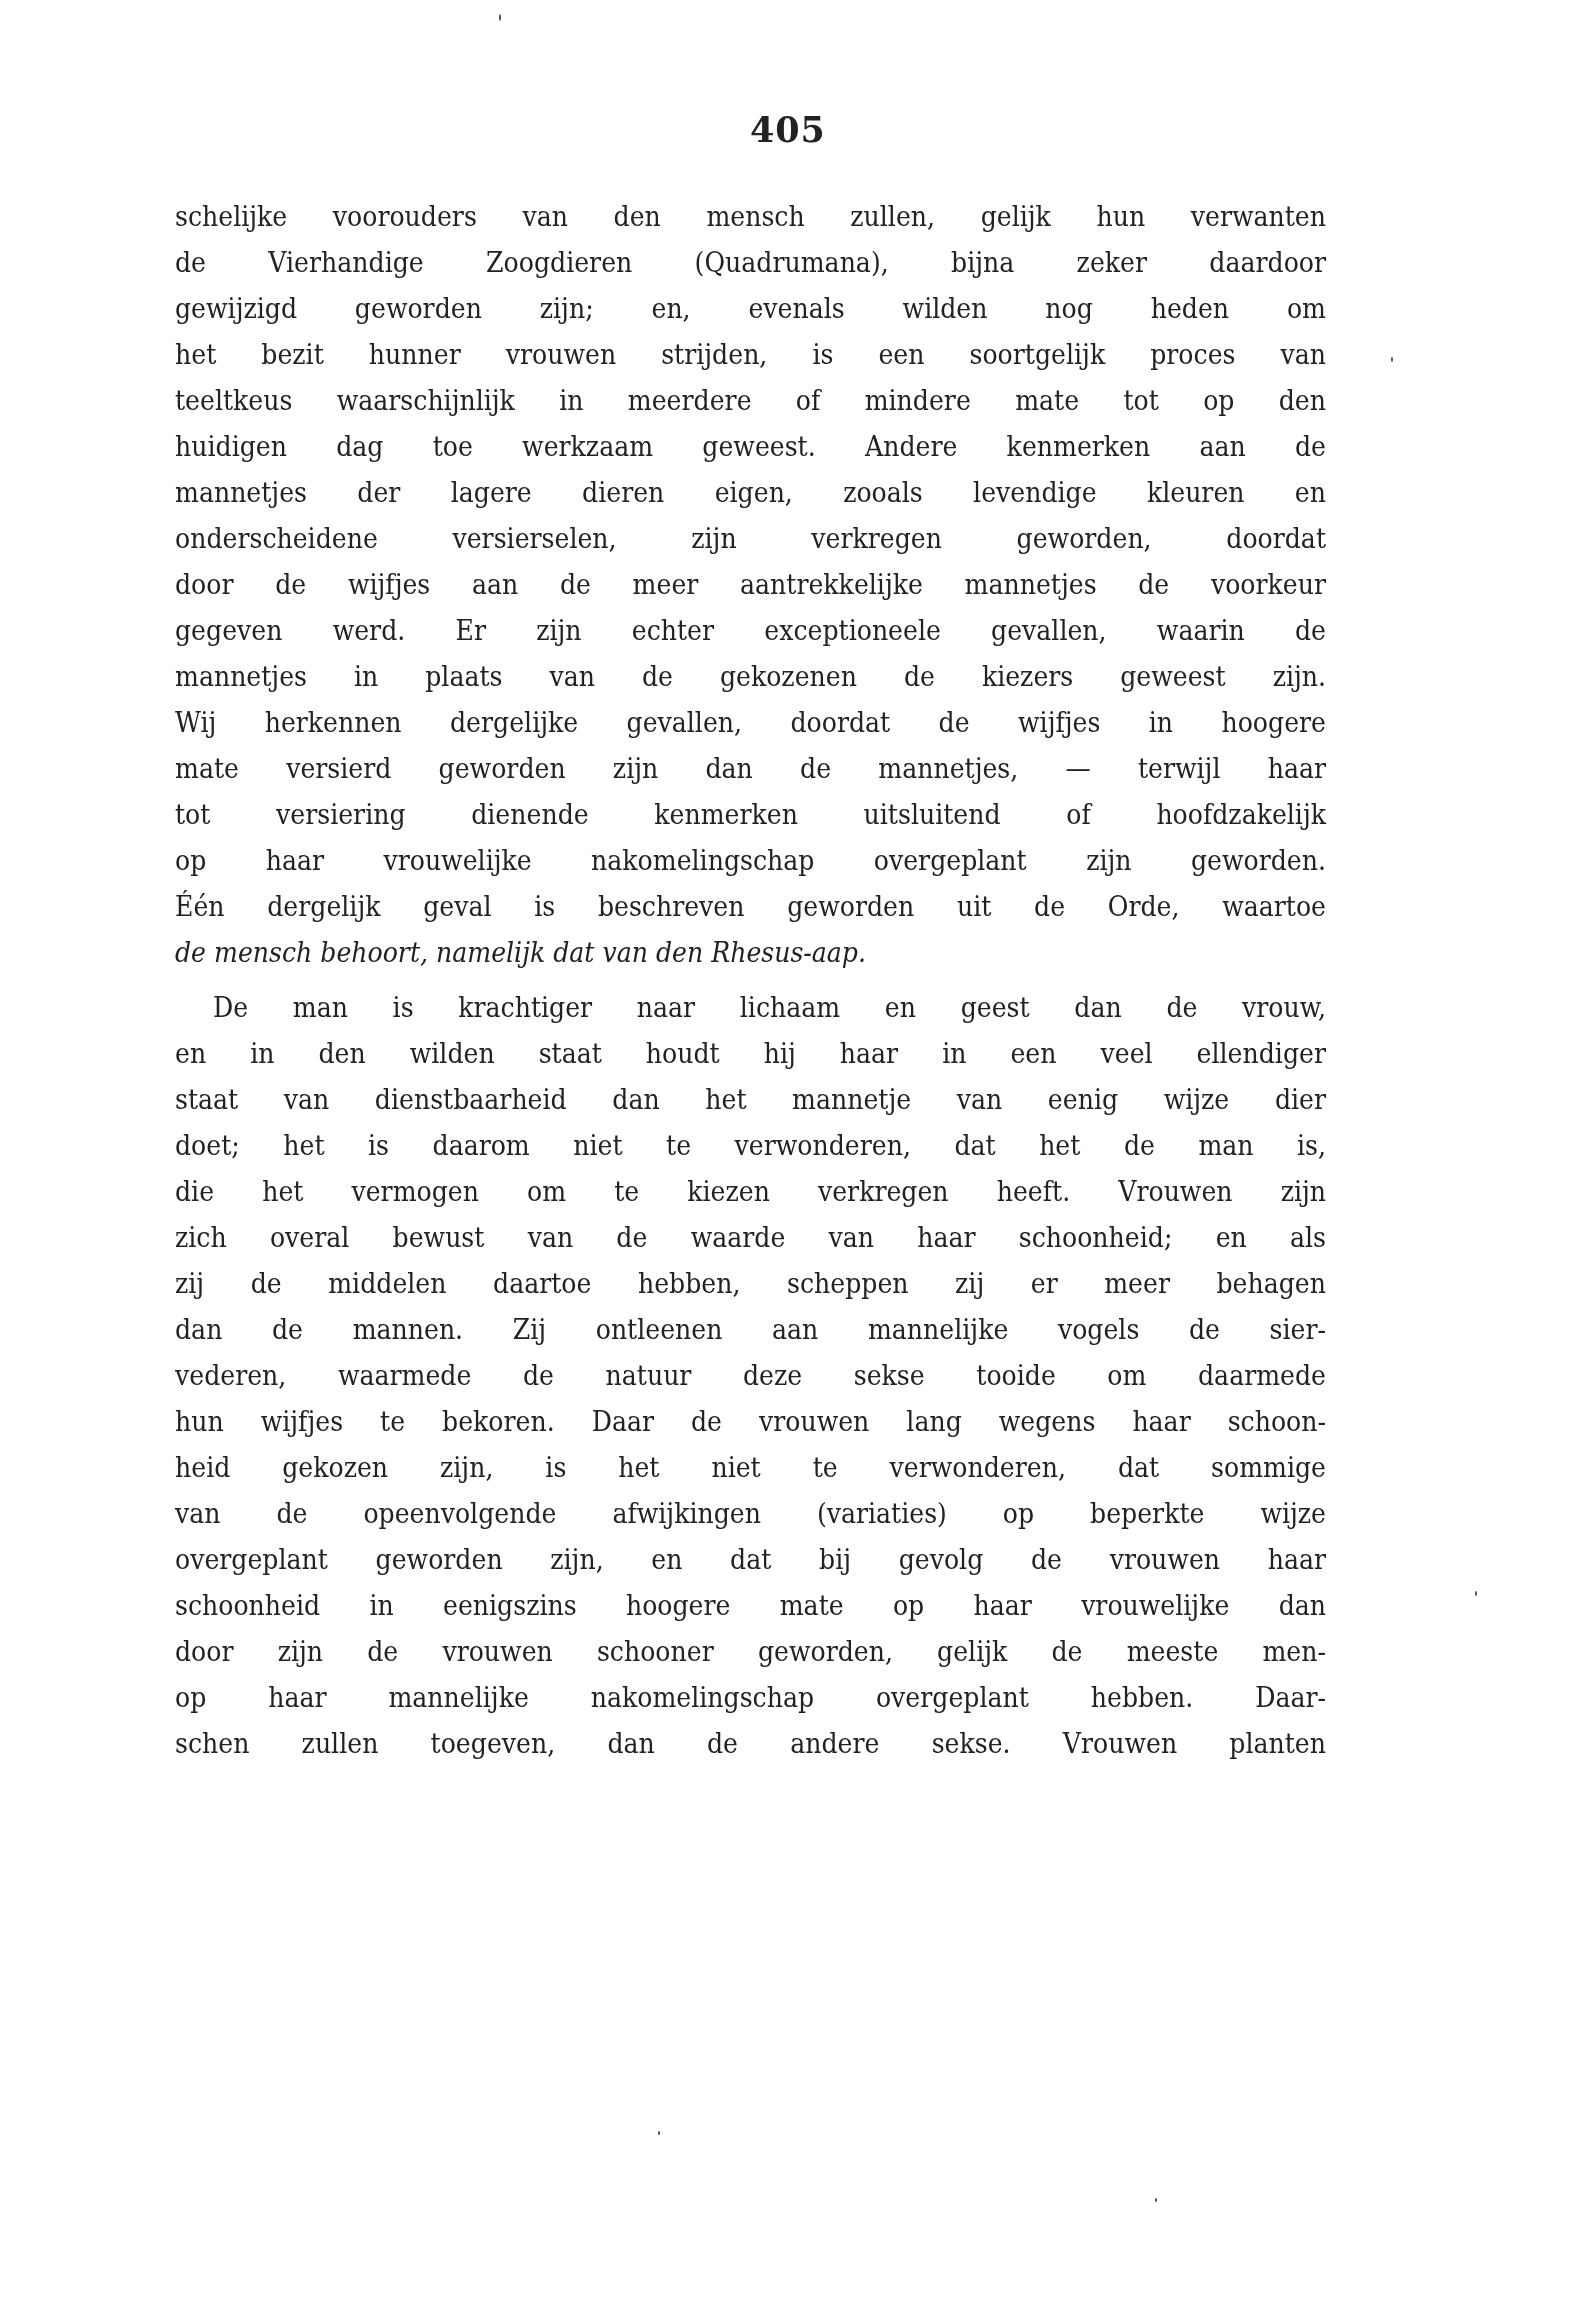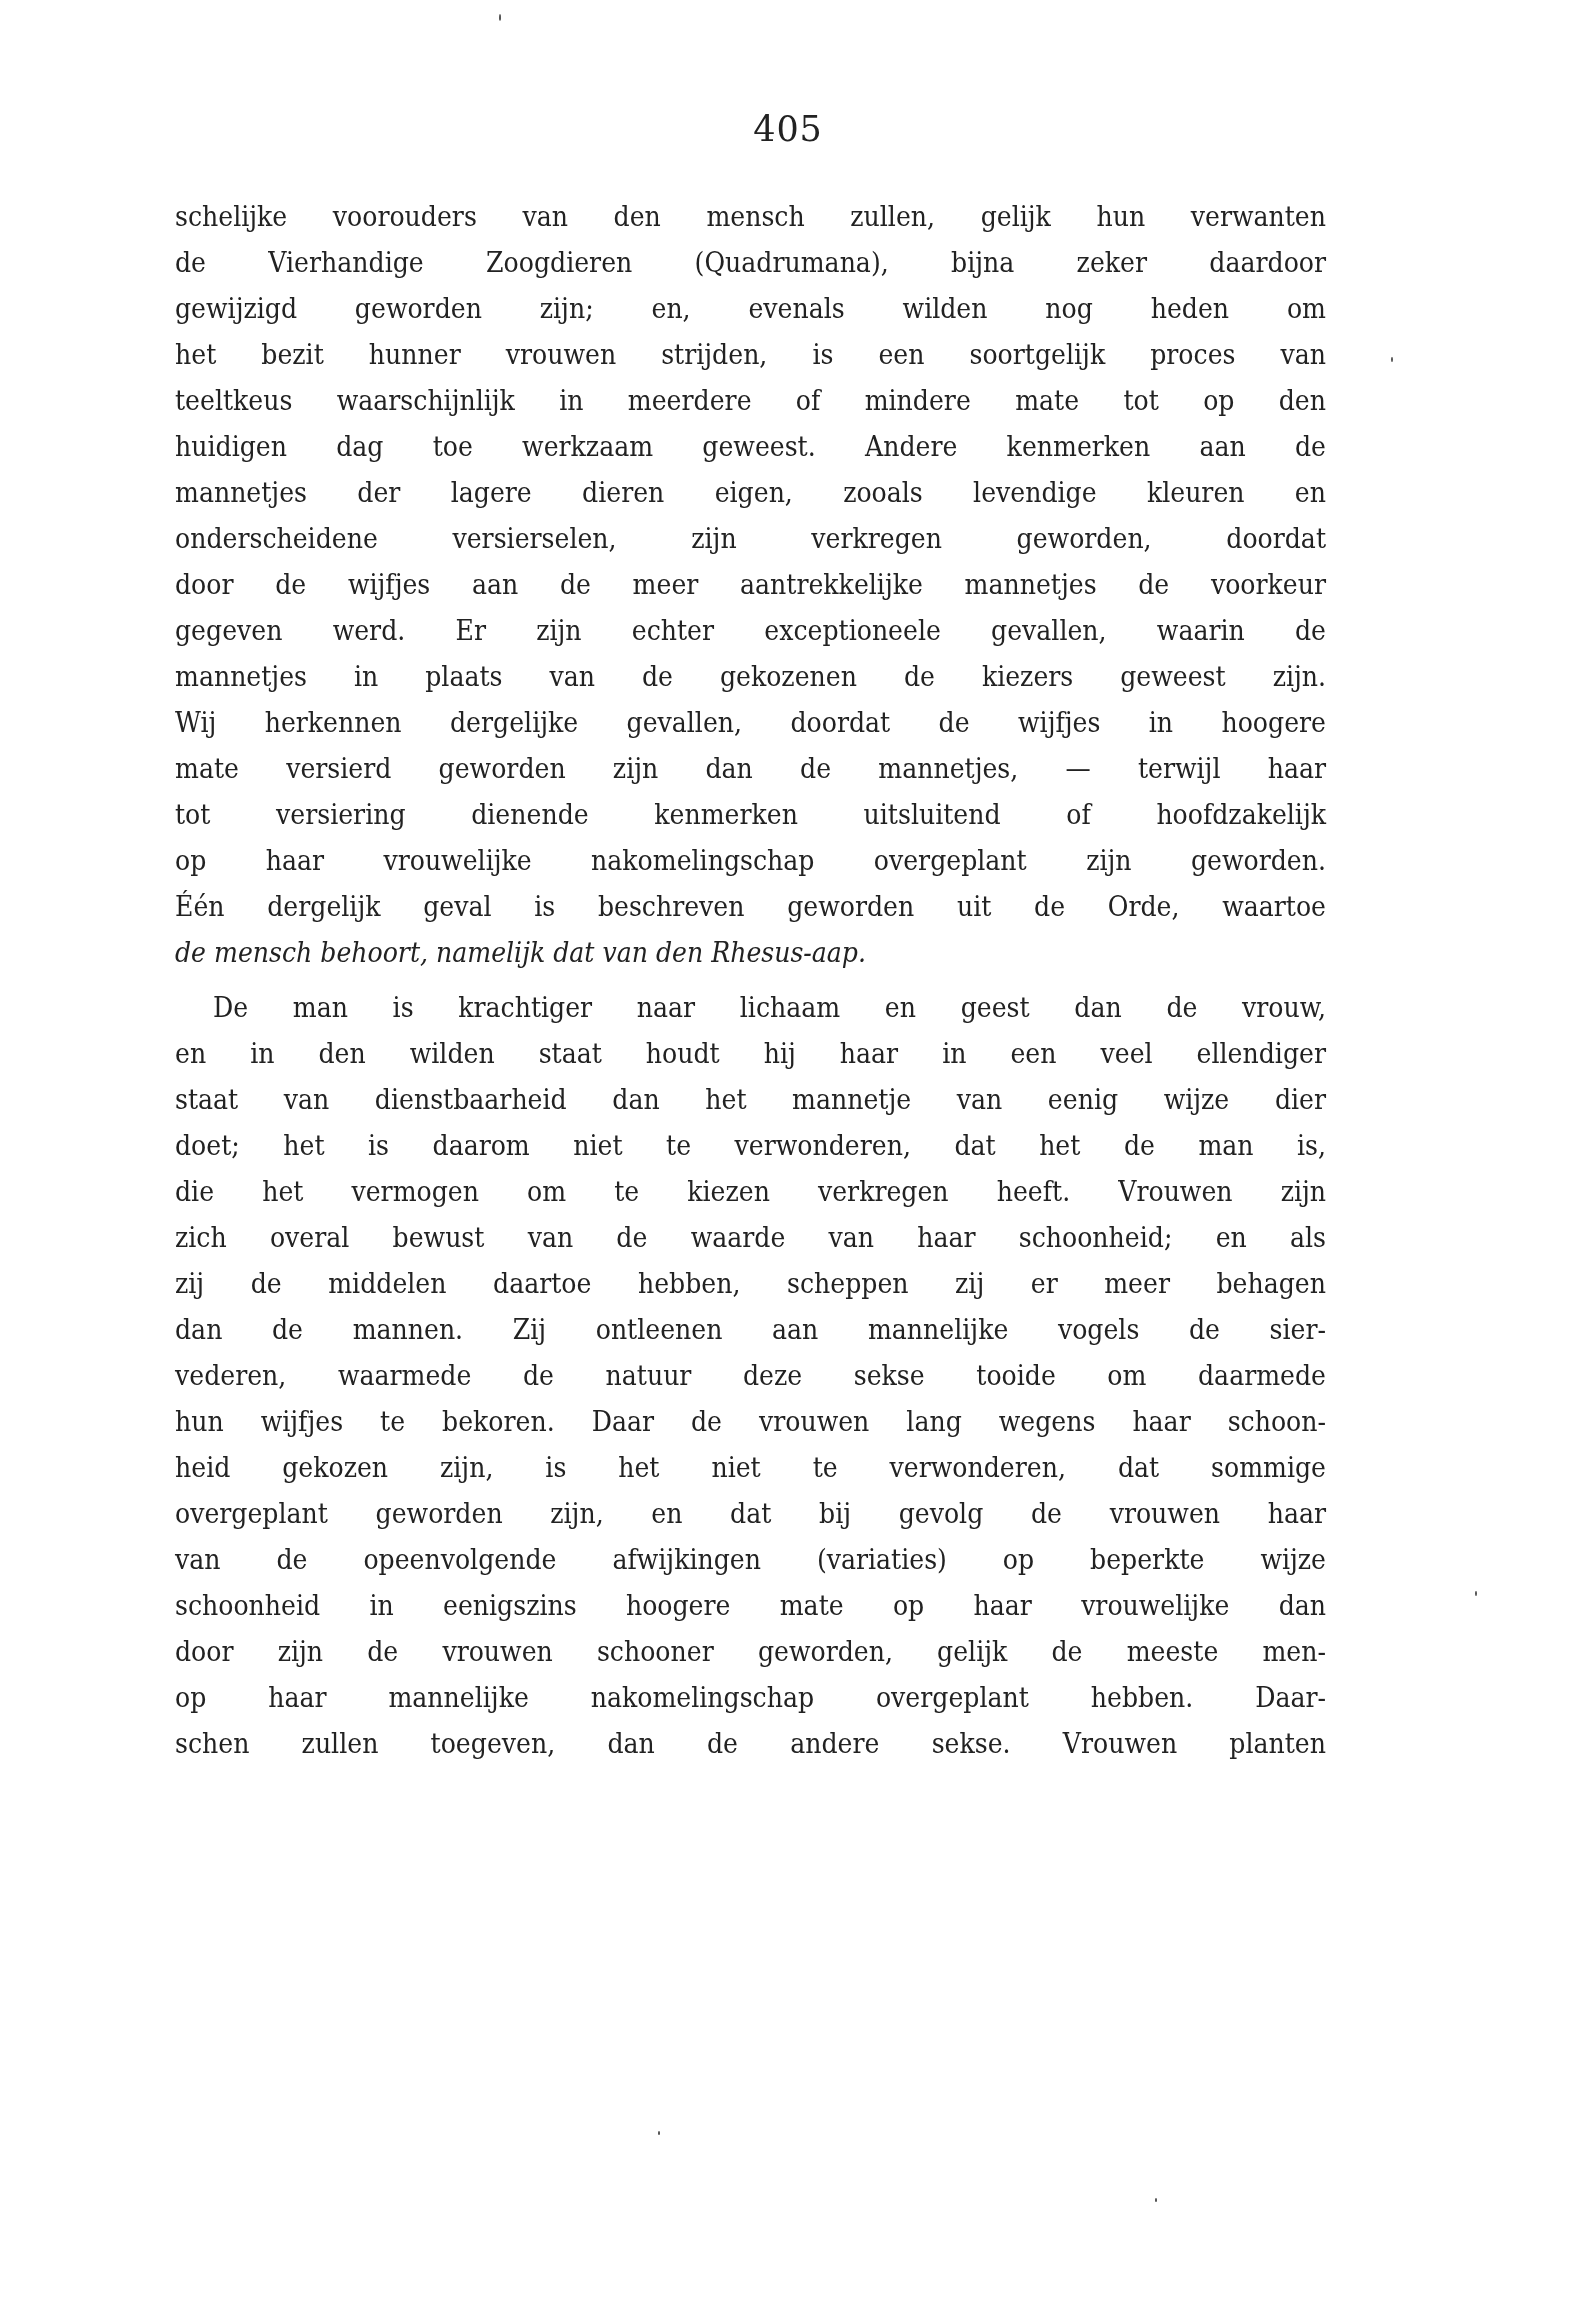--- a/index.html
+++ b/index.html
@@ -3,21 +3,21 @@
 <meta charset="utf-8">
 <style>
   html, body { margin: 0; padding: 0; background: #ffffff; }
   body {
     width: 1576px; height: 2399px; position: relative; overflow: hidden;
     font-family: "DejaVu Serif", "Liberation Serif", serif;
     color: #222222;
   }
   .page-number {
     position: absolute; left: 0; width: 1576px; top: 109px;
-    text-align: center; font-size: 35px; font-weight: normal;
+    text-align: center; font-size: 35px; font-weight: bold;
     letter-spacing: 0.9px;
   }
   .text-block {
     position: absolute; left: 175px; top: 194px; width: 1151px;
   }
   .line {
     display: block; height: 46px; line-height: 46px;
     font-size: 28px; white-space: nowrap;
     text-align: justify; text-align-last: justify;
     transform-origin: left center;
@@ -60,22 +60,22 @@
     <span class="line">en in den wilden staat houdt hij haar in een veel ellendiger</span>
     <span class="line">staat van dienstbaarheid dan het mannetje van eenig wijze dier</span>
     <span class="line">doet; het is daarom niet te verwonderen, dat het de man is,</span>
     <span class="line">die het vermogen om te kiezen verkregen heeft. Vrouwen zijn</span>
     <span class="line">zich overal bewust van de waarde van haar schoonheid; en als</span>
     <span class="line">zij de middelen daartoe hebben, scheppen zij er meer behagen</span>
     <span class="line">dan de mannen. Zij ontleenen aan mannelijke vogels de sier-</span>
     <span class="line">vederen, waarmede de natuur deze sekse tooide om daarmede</span>
     <span class="line">hun wijfjes te bekoren. Daar de vrouwen lang wegens haar schoon-</span>
     <span class="line">heid gekozen zijn, is het niet te verwonderen, dat sommige</span>
+    <span class="line">van de opeenvolgende afwijkingen (variaties) op beperkte wijze</span>
     <span class="line">overgeplant geworden zijn, en dat bij gevolg de vrouwen haar</span>
-    <span class="line">van de opeenvolgende afwijkingen (variaties) op beperkte wijze</span>
     <span class="line">schoonheid in eenigszins hoogere mate op haar vrouwelijke dan</span>
     <span class="line">door zijn de vrouwen schooner geworden, gelijk de meeste men-</span>
     <span class="line">op haar mannelijke nakomelingschap overgeplant hebben. Daar-</span>
     <span class="line">schen zullen toegeven, dan de andere sekse. Vrouwen planten</span>
   </div>
 </div>
 
 <div class="speck" style="left:499px;top:14px;width:2.3px;height:6.5px;"></div>
 <div class="speck" style="left:1391px;top:357px;width:1.9px;height:4.6px;"></div>
 <div class="speck" style="left:1475px;top:1591px;width:1.9px;height:4.6px;"></div>

